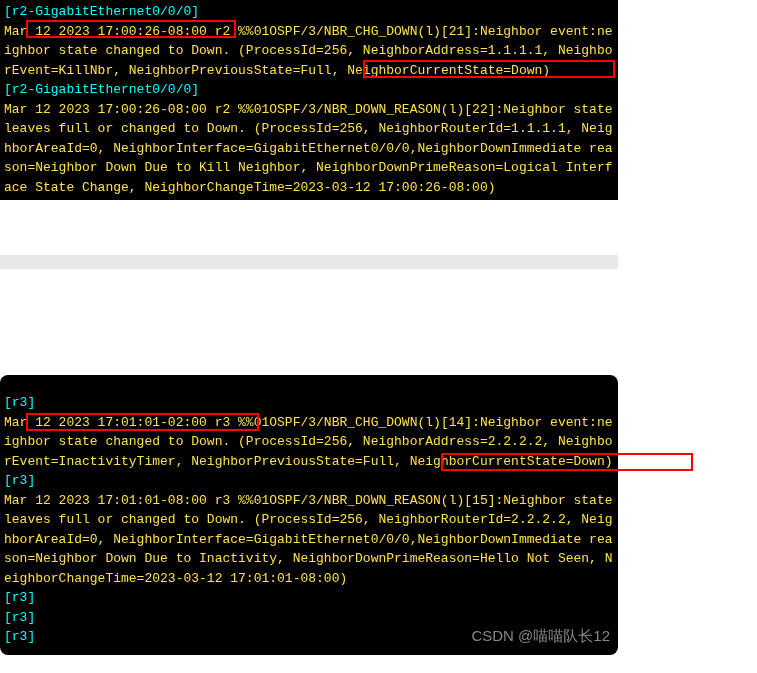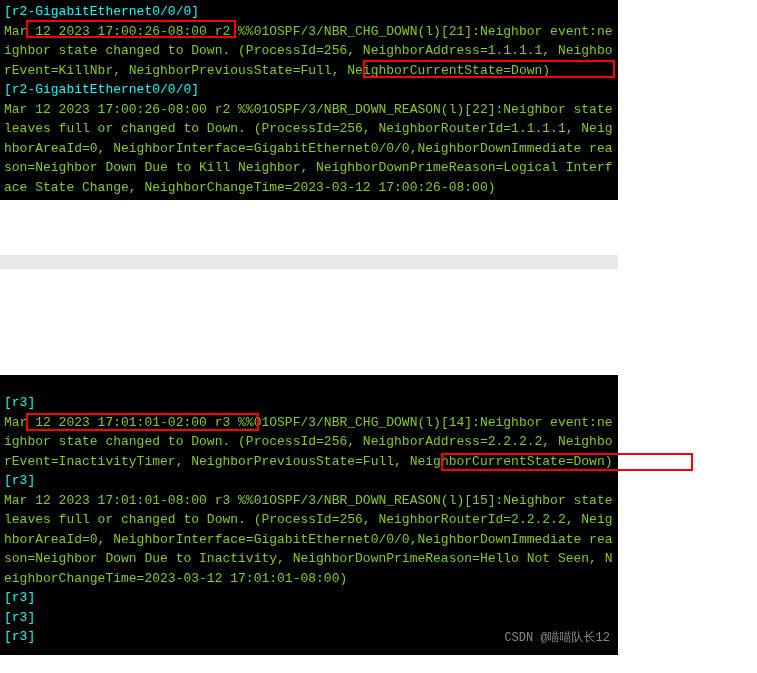--- a/index.html
+++ b/index.html
@@ -28,51 +28,52 @@
     .spacer-line {
       background: #e8e8e8;
       height: 14px;
       width: 100%;
       margin-top: 55px;
     }
     .cyan-text {
       color: #00ffff;
     }
     .yellow-text {
-      color: #84cc16;
+      color: #fde047;
     }
     .terminal-line {
       white-space: pre-wrap;
       word-wrap: break-word;
     }
     .highlight-box {
       position: absolute;
       border: 2px solid #ff0000;
       pointer-events: none;
     }
     .watermark {
       position: absolute;
       bottom: 8px;
       right: 8px;
       color: #888888;
-      font-size: 12px;
-      font-family: Liberation Mono, monospace;
+      font-size: 15px;
+      font-family: Liberation Sans, sans-serif;
       text-shadow: 0 0 3px rgba(0,0,0,0.5);
     }
     .container {
       position: relative;
       width: 618px;
     }
     .term1 {
       height: 200px;
       overflow: hidden;
     }
     .term2 {
       height: 280px;
       position: relative;
+      border-radius: 8px;
     }
     .extra-padding {
       padding-top: 18px;
     }
   </style>
 </head>
 <body>
 
 <div class="container">
   <div class="terminal-block term1">

